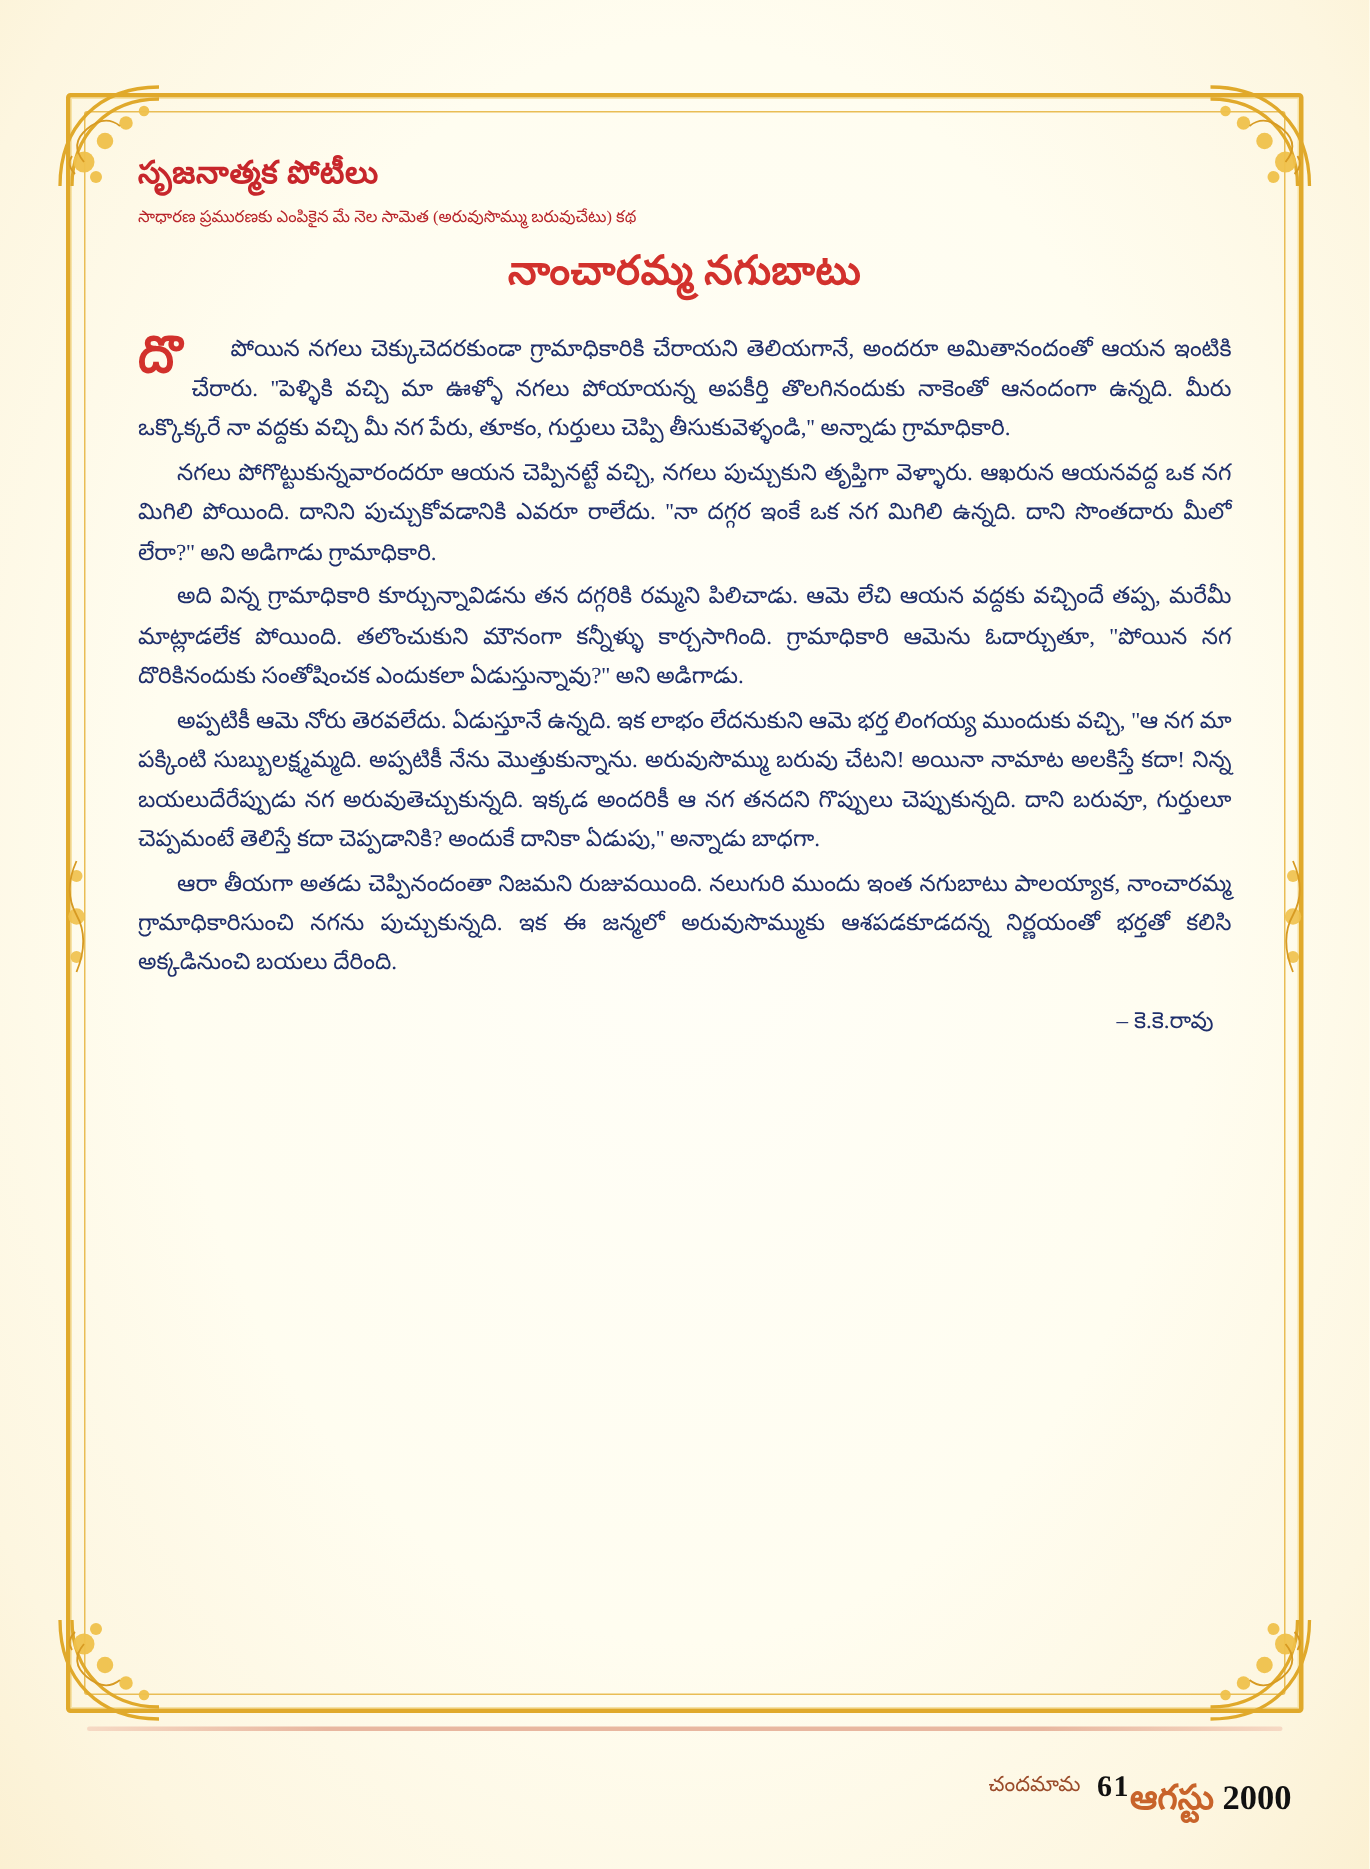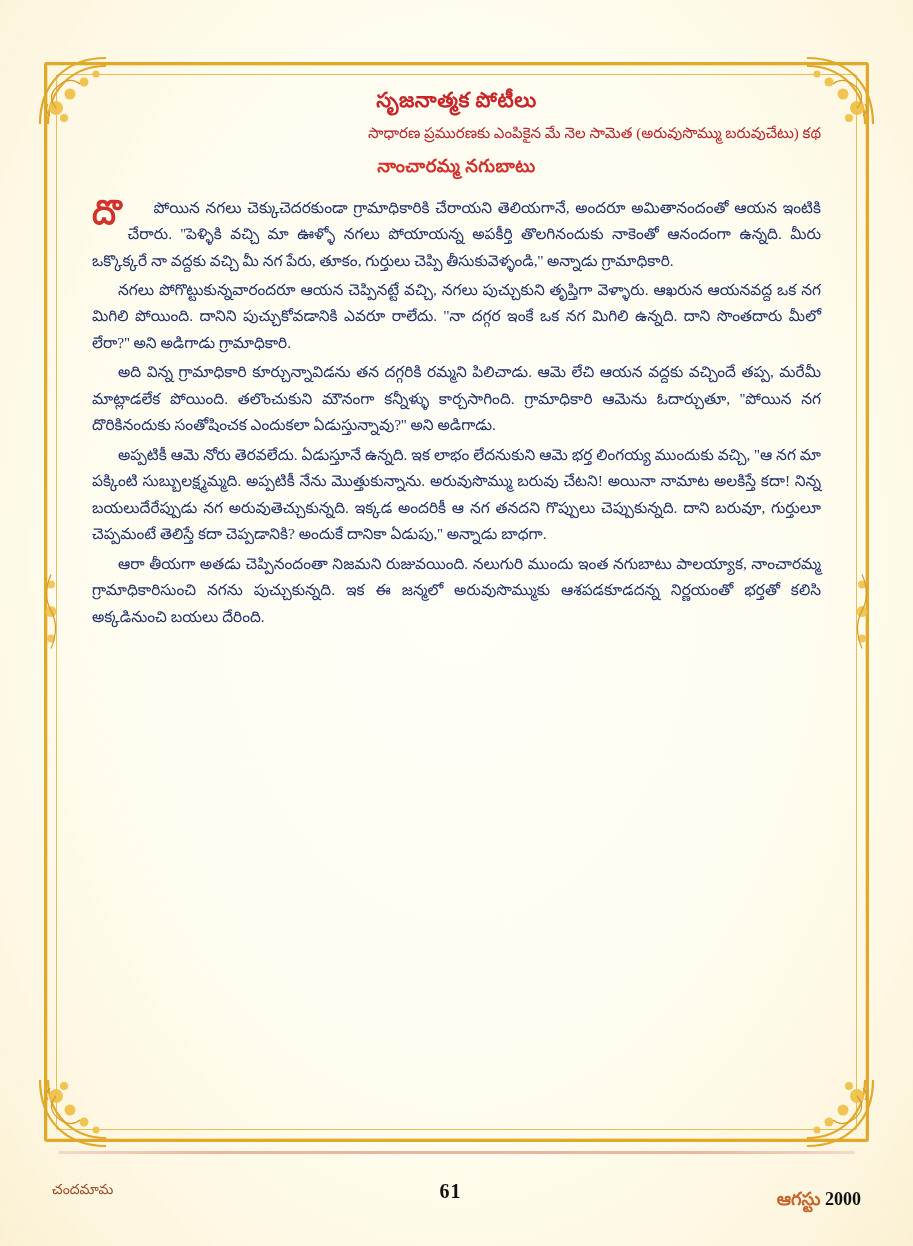--- a/index.html
+++ b/index.html
@@ -68,39 +68,38 @@
   
   .content {
     position: absolute;
     left: 92px;
     top: 86px;
     right: 92px;
     bottom: 130px;
   }
 
   .kicker {
-    text-align: center;
     color: #c7262b;
     font-size: 21px;
     letter-spacing: 0.5px;
     font-weight: bold;
     line-height: 1.3;
-    margin-top: 1px;
+    margin-top: 16px;
   }
   .subkicker {
-    text-align: right;
+    text-align: left;
     color: #b8242a;
-    font-size: 15px;
+    font-size: 11px;
     margin-top: 9px;
     line-height: 1.35;
   }
   .story-title {
     text-align: center;
     color: #d2312c;
-    font-size: 18px;
+    font-size: 27px;
     font-weight: bold;
     margin-top: 12px;
     letter-spacing: 0.4px;
   }
 
   .body-text {
     margin-top: 14px;
     color: #1f2f6b;
     font-size: 15.4px;
     line-height: 1.72;
@@ -141,36 +140,36 @@
     border-radius: 2px;
   }
   .footer {
     position: absolute;
     left: 52px;
     right: 52px;
     bottom: 38px;
     height: 34px;
     display: flex;
     align-items: center;
-    justify-content: space-between;
+    justify-content: flex-end;
   }
   .footer-left {
     color: #9a4b2a;
     font-size: 14px;
   }
   .footer-center {
     color: #111;
     font-size: 20px;
     font-weight: bold;
     letter-spacing: 1px;
     margin-left: 11px;
   }
   .footer-right {
     color: #c8632a;
-    font-size: 18px;
+    font-size: 23px;
     font-weight: bold;
     margin-top: 20px;
   }
   .footer-right .yr { color: #111; }
 </style>
 </head>
 <body>
 
 <div class="page">
 
@@ -285,20 +284,21 @@
       <p class="first">
         <span class="dropcap">దొ</span>
       </p>
       <p><span>పోయిన నగలు చెక్కుచెదరకుండా గ్రామాధికారికి చేరాయని తెలియగానే, అందరూ అమితానందంతో ఆయన ఇంటికి చేరారు. ''పెళ్ళికి వచ్చి మా ఊళ్ళో నగలు పోయాయన్న అపకీర్తి తొలగినందుకు నాకెంతో ఆనందంగా ఉన్నది. మీరు ఒక్కొక్కరే నా వద్దకు వచ్చి మీ నగ పేరు, తూకం, గుర్తులు చెప్పి తీసుకువెళ్ళండి,'' అన్నాడు గ్రామాధికారి.</span></p>
       <p><span>నగలు పోగొట్టుకున్నవారందరూ ఆయన చెప్పినట్టే వచ్చి, నగలు పుచ్చుకుని తృప్తిగా వెళ్ళారు. ఆఖరున ఆయనవద్ద ఒక నగ మిగిలి పోయింది. దానిని పుచ్చుకోవడానికి ఎవరూ రాలేదు. ''నా దగ్గర ఇంకే ఒక నగ మిగిలి ఉన్నది. దాని సొంతదారు మీలో లేరా?'' అని అడిగాడు గ్రామాధికారి.</span></p>
       <p><span>అది విన్న గ్రామాధికారి కూర్చున్నావిడను తన దగ్గరికి రమ్మని పిలిచాడు. ఆమె లేచి ఆయన వద్దకు వచ్చిందే తప్ప, మరేమీ మాట్లాడలేక పోయింది. తలొంచుకుని మౌనంగా కన్నీళ్ళు కార్చసాగింది. గ్రామాధికారి ఆమెను ఓదార్చుతూ, ''పోయిన నగ దొరికినందుకు సంతోషించక ఎందుకలా ఏడుస్తున్నావు?'' అని అడిగాడు.</span></p>
       <p><span>అప్పటికీ ఆమె నోరు తెరవలేదు. ఏడుస్తూనే ఉన్నది. ఇక లాభం లేదనుకుని ఆమె భర్త లింగయ్య ముందుకు వచ్చి, ''ఆ నగ మా పక్కింటి సుబ్బులక్ష్మమ్మది. అప్పటికీ నేను మొత్తుకున్నాను. అరువుసొమ్ము బరువు చేటని! అయినా నామాట అలకిస్తే కదా! నిన్న బయలుదేరేప్పుడు నగ అరువుతెచ్చుకున్నది. ఇక్కడ అందరికీ ఆ నగ తనదని గొప్పులు చెప్పుకున్నది. దాని బరువూ, గుర్తులూ చెప్పమంటే తెలిస్తే కదా చెప్పడానికి? అందుకే దానికా ఏడుపు,'' అన్నాడు బాధగా.</span></p>
       <p><span>ఆరా తీయగా అతడు చెప్పినందంతా నిజమని రుజువయింది. నలుగురి ముందు ఇంత నగుబాటు పాలయ్యాక, నాంచారమ్మ గ్రామాధికారిసుంచి నగను పుచ్చుకున్నది. ఇక ఈ జన్మలో అరువుసొమ్ముకు ఆశపడకూడదన్న నిర్ణయంతో భర్తతో కలిసి అక్కడినుంచి బయలు దేరింది.</span></p>
     </div>
 
+    <div class="byline">– కె.కె.రావు</div>
   </div>
 
   <div class="footer-rule"></div>
 
   <div class="footer">
     <div class="footer-left">చందమామ</div>
     <div class="footer-center">61</div>
     <div class="footer-right">
       <span>ఆగస్టు</span>
       <span class="yr">2000</span>

